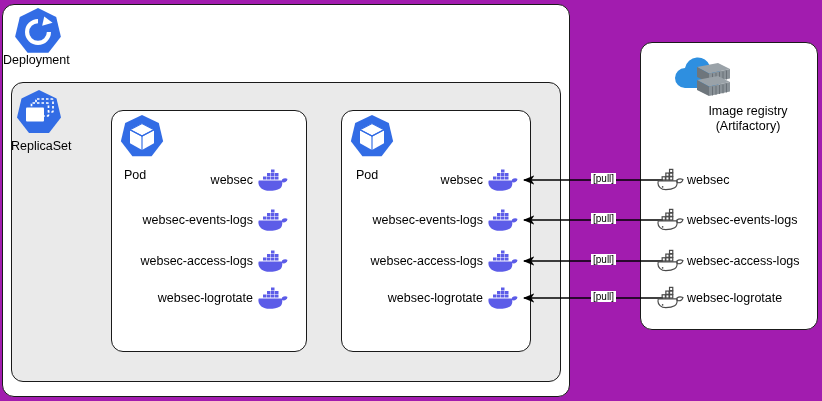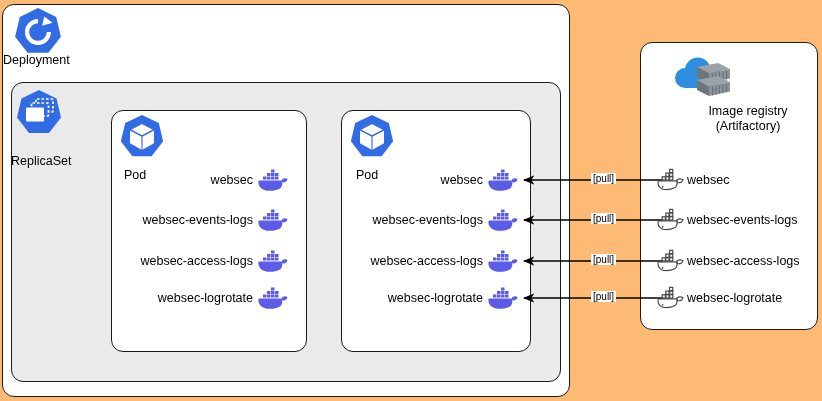--- a/index.html
+++ b/index.html
@@ -8,21 +8,21 @@
     background: #ffffff;
   }
   body {
     font-family: "Liberation Sans", sans-serif;
     -webkit-font-smoothing: antialiased;
   }
   #canvas {
     position: relative;
     width: 822px;
     height: 401px;
-    background: #fdba74;
+    background: #a21caf;
     overflow: hidden;
   }
 
   
   .box {
     position: absolute;
     box-sizing: border-box;
     border: 1.3px solid #1a1a1a;
     border-radius: 12px;
     background: #ffffff;
@@ -56,21 +56,21 @@
 
   
   .caption {
     position: absolute;
     font-size: 12.5px;
     color: #000000;
     white-space: nowrap;
     z-index: 6;
   }
   #deployment-caption { left: 3px;  top: 53px; }
-  #replicaset-caption { left: 11px; top: 154px; }
+  #replicaset-caption { left: 11px; top: 139px; }
   #pod-caption-1      { left: 124px; top: 168px; }
   #pod-caption-2      { left: 356px; top: 168px; }
 
   #registry-caption {
     position: absolute;
     left: 640px; top: 104px;
     width: 178px;
     text-align: center;
     font-size: 12.5px;
     line-height: 15px;

